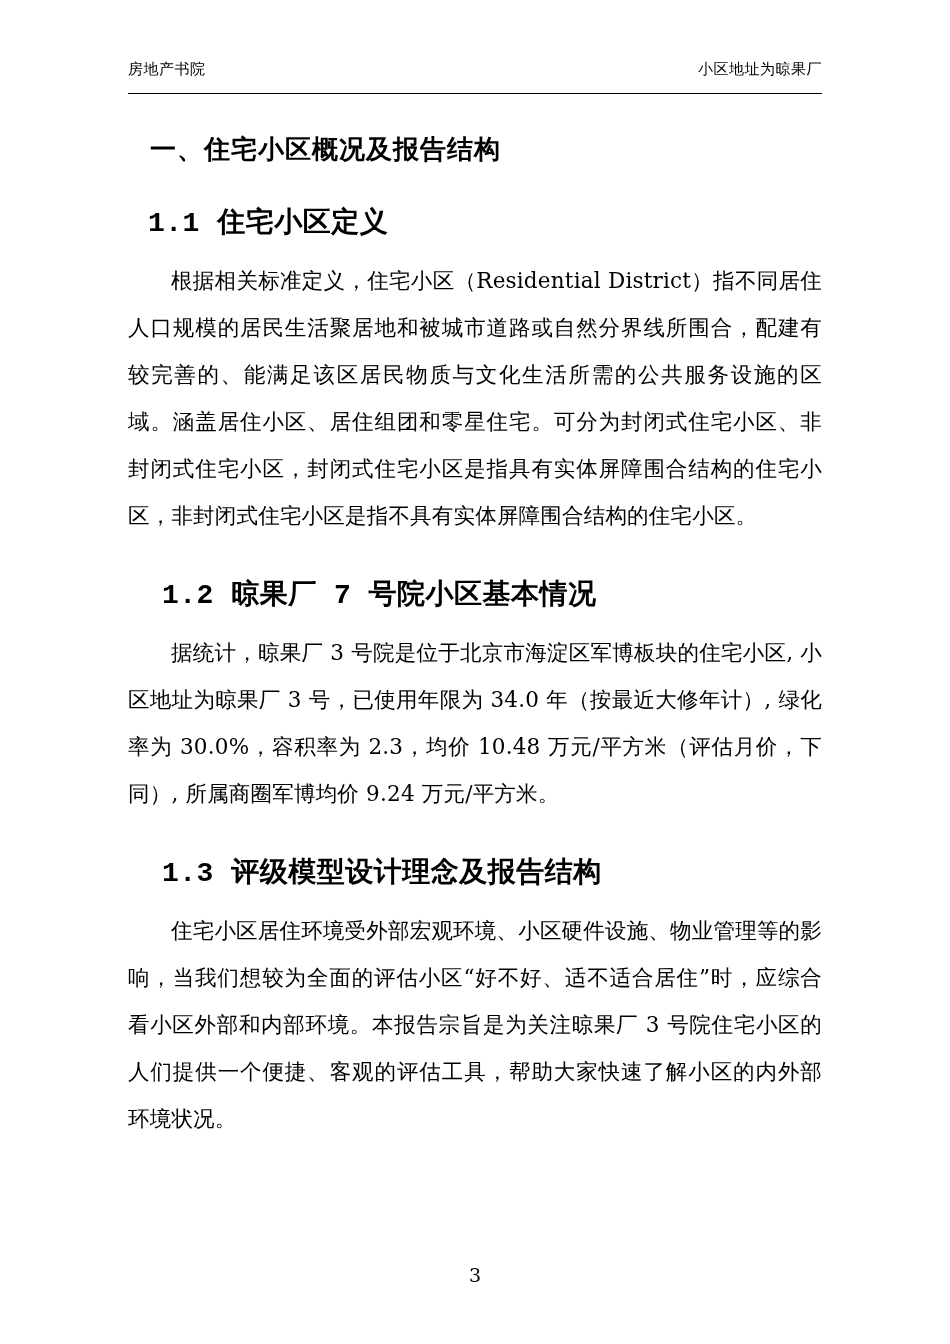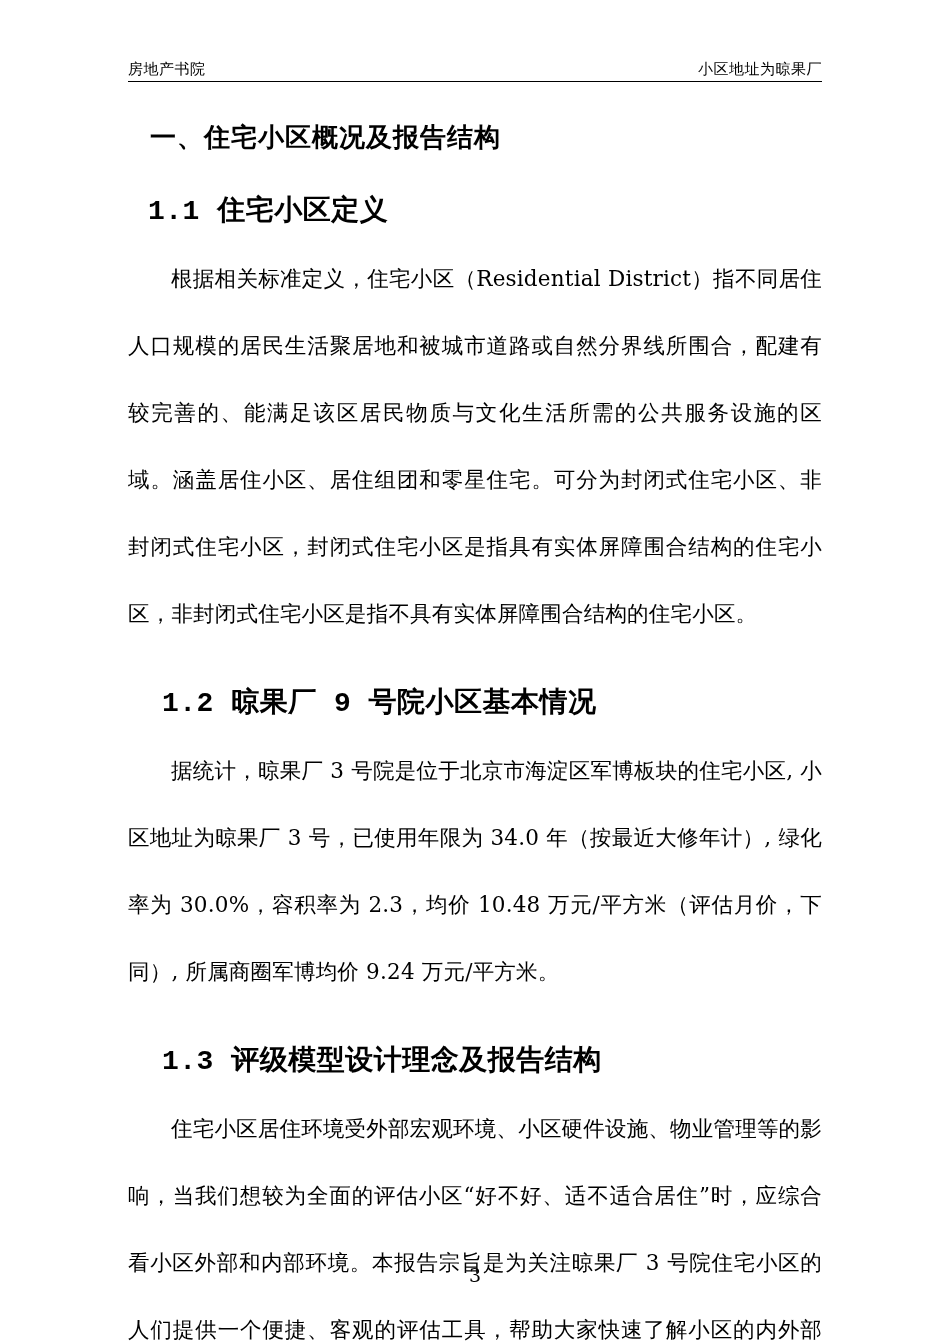--- a/index.html
+++ b/index.html
@@ -25,21 +25,21 @@
     right: 128px;
     top: 60px;
   }
   .header {
     display: flex;
     justify-content: space-between;
     align-items: flex-end;
     font-family: "DejaVu Sans", sans-serif;
     font-size: 15px;
     letter-spacing: 0.5px;
-    padding-bottom: 2px;
+    padding-bottom: 14px;
     border-bottom: 1.5px solid #000000;
   }
   .header-left, .header-right {
     white-space: nowrap;
   }
   h1.section-title {
     font-family: "DejaVu Sans", sans-serif;
     font-size: 26px;
     font-weight: bold;
     margin: 38px 0 11px 0;
@@ -52,21 +52,21 @@
     font-weight: bold;
     margin: 36px 0 0 0;
     padding-left: 20px;
     letter-spacing: 0.5px;
   }
   h2.sub-title.indent2 {
     padding-left: 34px;
   }
   p.para {
     font-size: 21.5px;
-    line-height: 67px;
+    line-height: 47px;
     margin: 16px 0 0 0;
     text-align: justify;
     text-justify: inter-ideograph;
     text-indent: 2em;
     letter-spacing: 0.2px;
   }
   p.para.tight {
     margin-top: 10px;
   }
   .footer {
@@ -89,21 +89,21 @@
     <div class="header">
       <span class="header-left">房地产书院</span>
       <span class="header-right">小区地址为晾果厂</span>
     </div>
 
     <h1 class="section-title">一、住宅小区概况及报告结构</h1>
 
     <h2 class="sub-title">1.1  住宅小区定义</h2>
     <p class="para">根据相关标准定义，住宅小区（Residential District）指不同居住人口规模的居民生活聚居地和被城市道路或自然分界线所围合，配建有较完善的、能满足该区居民物质与文化生活所需的公共服务设施的区域。涵盖居住小区、居住组团和零星住宅。可分为封闭式住宅小区、非封闭式住宅小区，封闭式住宅小区是指具有实体屏障围合结构的住宅小区，非封闭式住宅小区是指不具有实体屏障围合结构的住宅小区。</p>
 
-    <h2 class="sub-title indent2">1.2  晾果厂 9 号院小区基本情况</h2>
+    <h2 class="sub-title indent2">1.2  晾果厂 7 号院小区基本情况</h2>
     <p class="para">据统计，晾果厂 3 号院是位于北京市海淀区军博板块的住宅小区, 小区地址为晾果厂 3 号，已使用年限为 34.0 年（按最近大修年计）, 绿化率为 30.0%，容积率为 2.3，均价 10.48 万元/平方米（评估月价，下同）, 所属商圈军博均价 9.24 万元/平方米。</p>
 
     <h2 class="sub-title indent2">1.3  评级模型设计理念及报告结构</h2>
     <p class="para">住宅小区居住环境受外部宏观环境、小区硬件设施、物业管理等的影响，当我们想较为全面的评估小区“好不好、适不适合居住”时，应综合看小区外部和内部环境。本报告宗旨是为关注晾果厂 3 号院住宅小区的人们提供一个便捷、客观的评估工具，帮助大家快速了解小区的内外部环境状况。</p>
 
   </div>
 
   <div class="footer">3</div>
 
 </div>

